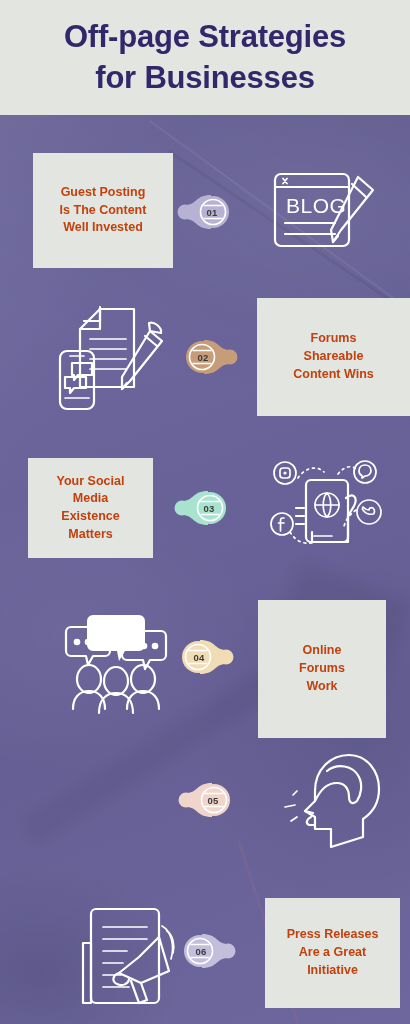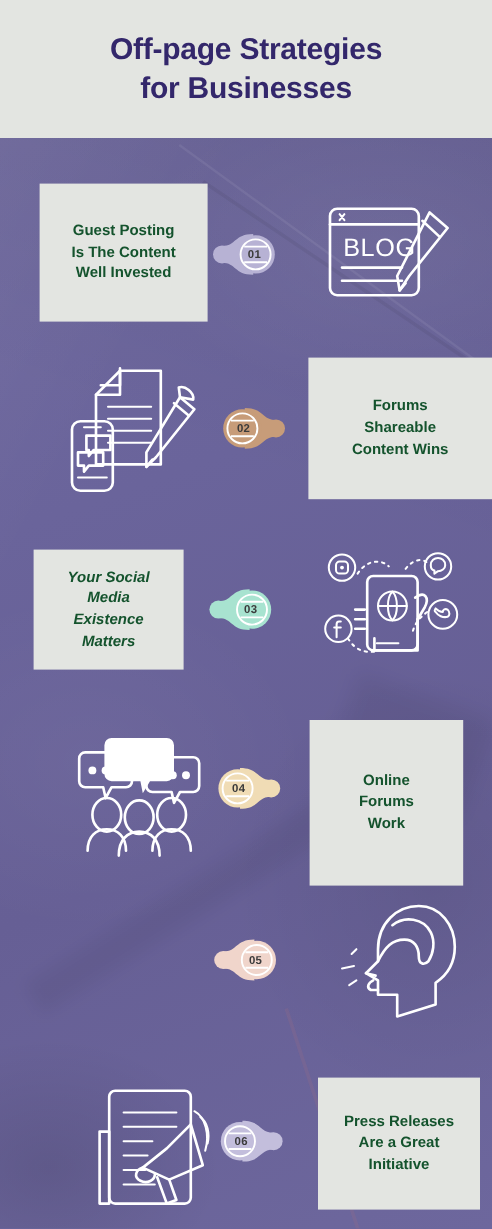--- a/index.html
+++ b/index.html
@@ -31,36 +31,36 @@
   .s3{left:20px;top:820px;width:300px;height:30px;background:rgba(0,0,0,0.05);transform:rotate(-32deg);transform-origin:0 0;filter:blur(6px);}
   .s4{left:240px;top:840px;width:230px;height:3px;background:rgba(160,110,130,0.22);transform:rotate(72deg);transform-origin:0 0;}
   .s5{left:300px;top:560px;width:120px;height:90px;background:rgba(0,0,0,0.06);transform:rotate(20deg);transform-origin:0 0;filter:blur(8px);}
 
   
   .header{
     position:absolute;left:0;top:0;width:410px;height:115px;
     background:#e3e5e1;display:flex;align-items:center;justify-content:center;
   }
   .header h1{
-    margin:0;color:#33276b;font-size:25px;line-height:1.32;
+    margin:0;color:#33276b;font-size:31px;line-height:1.32;
     font-weight:bold;text-align:center;letter-spacing:-0.2px;
   }
 
   
   .row{position:absolute;left:0;width:410px;height:140px;}
   .r1{top:145px;} .r2{top:290px;} .r3{top:445px;}
   .r4{top:592px;} .r5{top:740px;} .r6{top:888px;}
 
   .textbox{
     position:absolute;background:#e3e5e1;
     display:flex;align-items:center;justify-content:center;
     box-sizing:border-box;padding:8px 10px;
   }
   .textbox p{
-    margin:0;color:#14532d;font-size:12.5px;line-height:1.42;
+    margin:0;color:#c2410c;font-size:12.5px;line-height:1.42;
     font-weight:bold;text-align:center;
   }
   
   .tb-left{left:33px;width:140px;height:115px;top:8px;}
   
   .tb-right{left:257px;width:153px;height:118px;top:8px;}
   .tb-right-inset{left:257px;width:130px;height:112px;top:10px;}
   .tb-right-inset2{left:265px;width:135px;height:108px;top:12px;}
 
   .iconbox{position:absolute;display:flex;align-items:center;justify-content:center;}
@@ -165,21 +165,21 @@
     <div class="textbox tb-right">
       <p>
         <span>Forums</span><br>
         <span>Shareable</span><br>
         <span>Content Wins</span>
       </p>
     </div>
   </div>
 
   <div class="row r3">
-    <div class="textbox tb-left" style="left:28px;width:125px;height:100px;top:13px;font-style:italic;">
+    <div class="textbox tb-left" style="left:28px;width:125px;height:100px;top:13px;">
       <p>
         <span>Your Social</span><br>
         <span>Media</span><br>
         <span>Existence</span><br>
         <span>Matters</span>
       </p>
     </div>
     <div class="badge left-of dir-left" style="left:172px;top:38px;">
       <svg width="62" height="50" viewBox="0 0 62 50">
         <circle cx="10" cy="25" r="7.5" fill="#a8e3d0"></circle>

